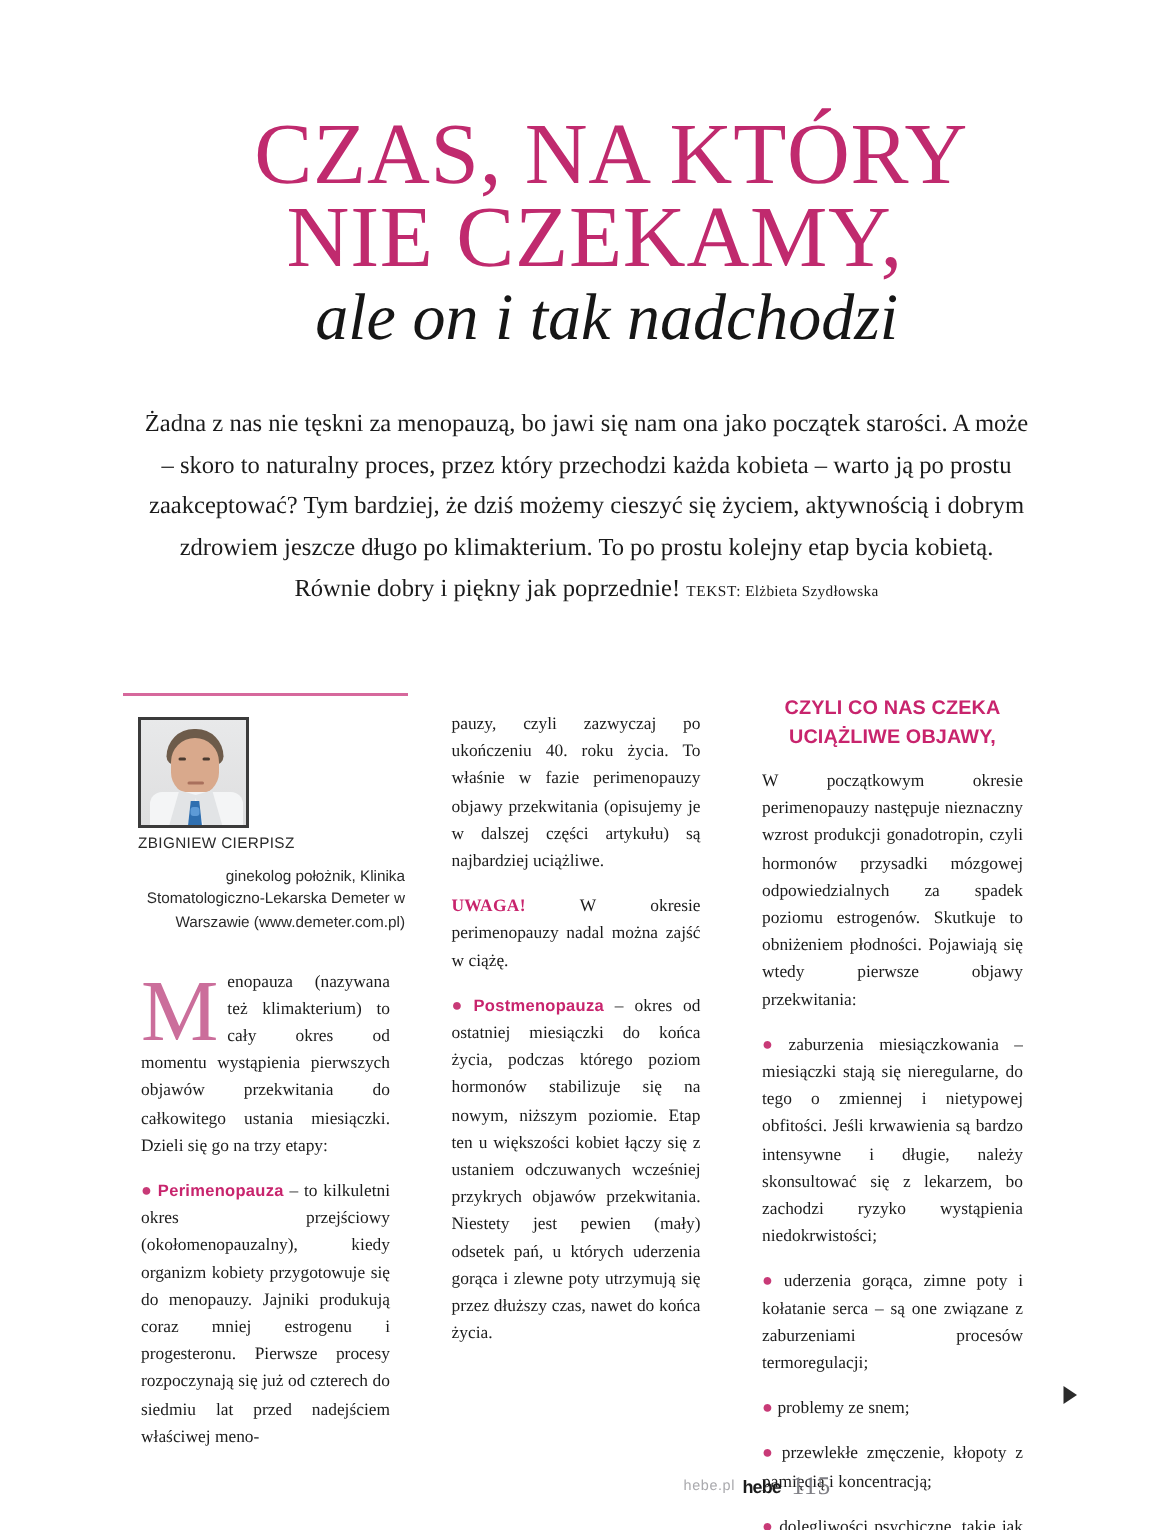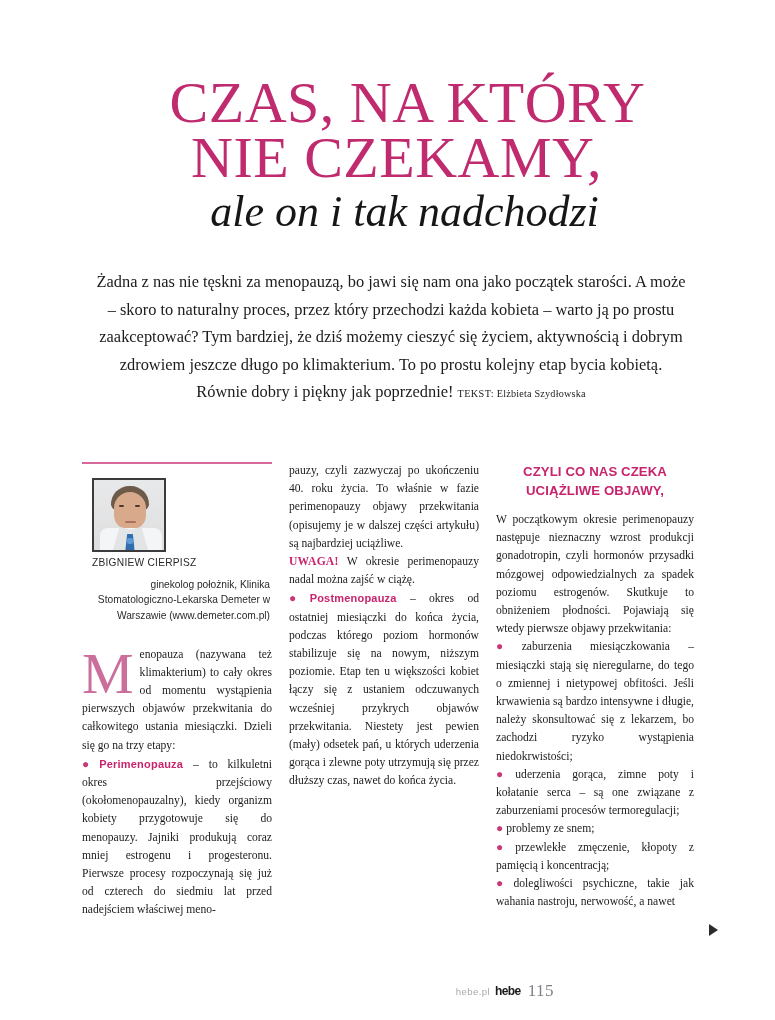--- a/index.html
+++ b/index.html
@@ -146,21 +146,21 @@
   .body-block { margin-top: 22px; }
   .dropcap {
     float: left;
     font-family: "Liberation Serif", "DejaVu Serif", serif;
     font-size: 58px;
     line-height: 47px;
     color: #CB6E9B;
     padding: 2px 6px 0 0;
     margin-top: 2px;
   }
-  p.para { margin: 0; text-indent: 0; }
+  p.para { margin: 12px; text-indent: 0; }
   p.para + p.para { margin-top: 0; }
 
   .b-item { margin-top: 0; }
   .bullet {
     color: #C83A77;
     font-size: 12px;
     line-height: 1;
     margin-right: 3px;
   }
   .term {

